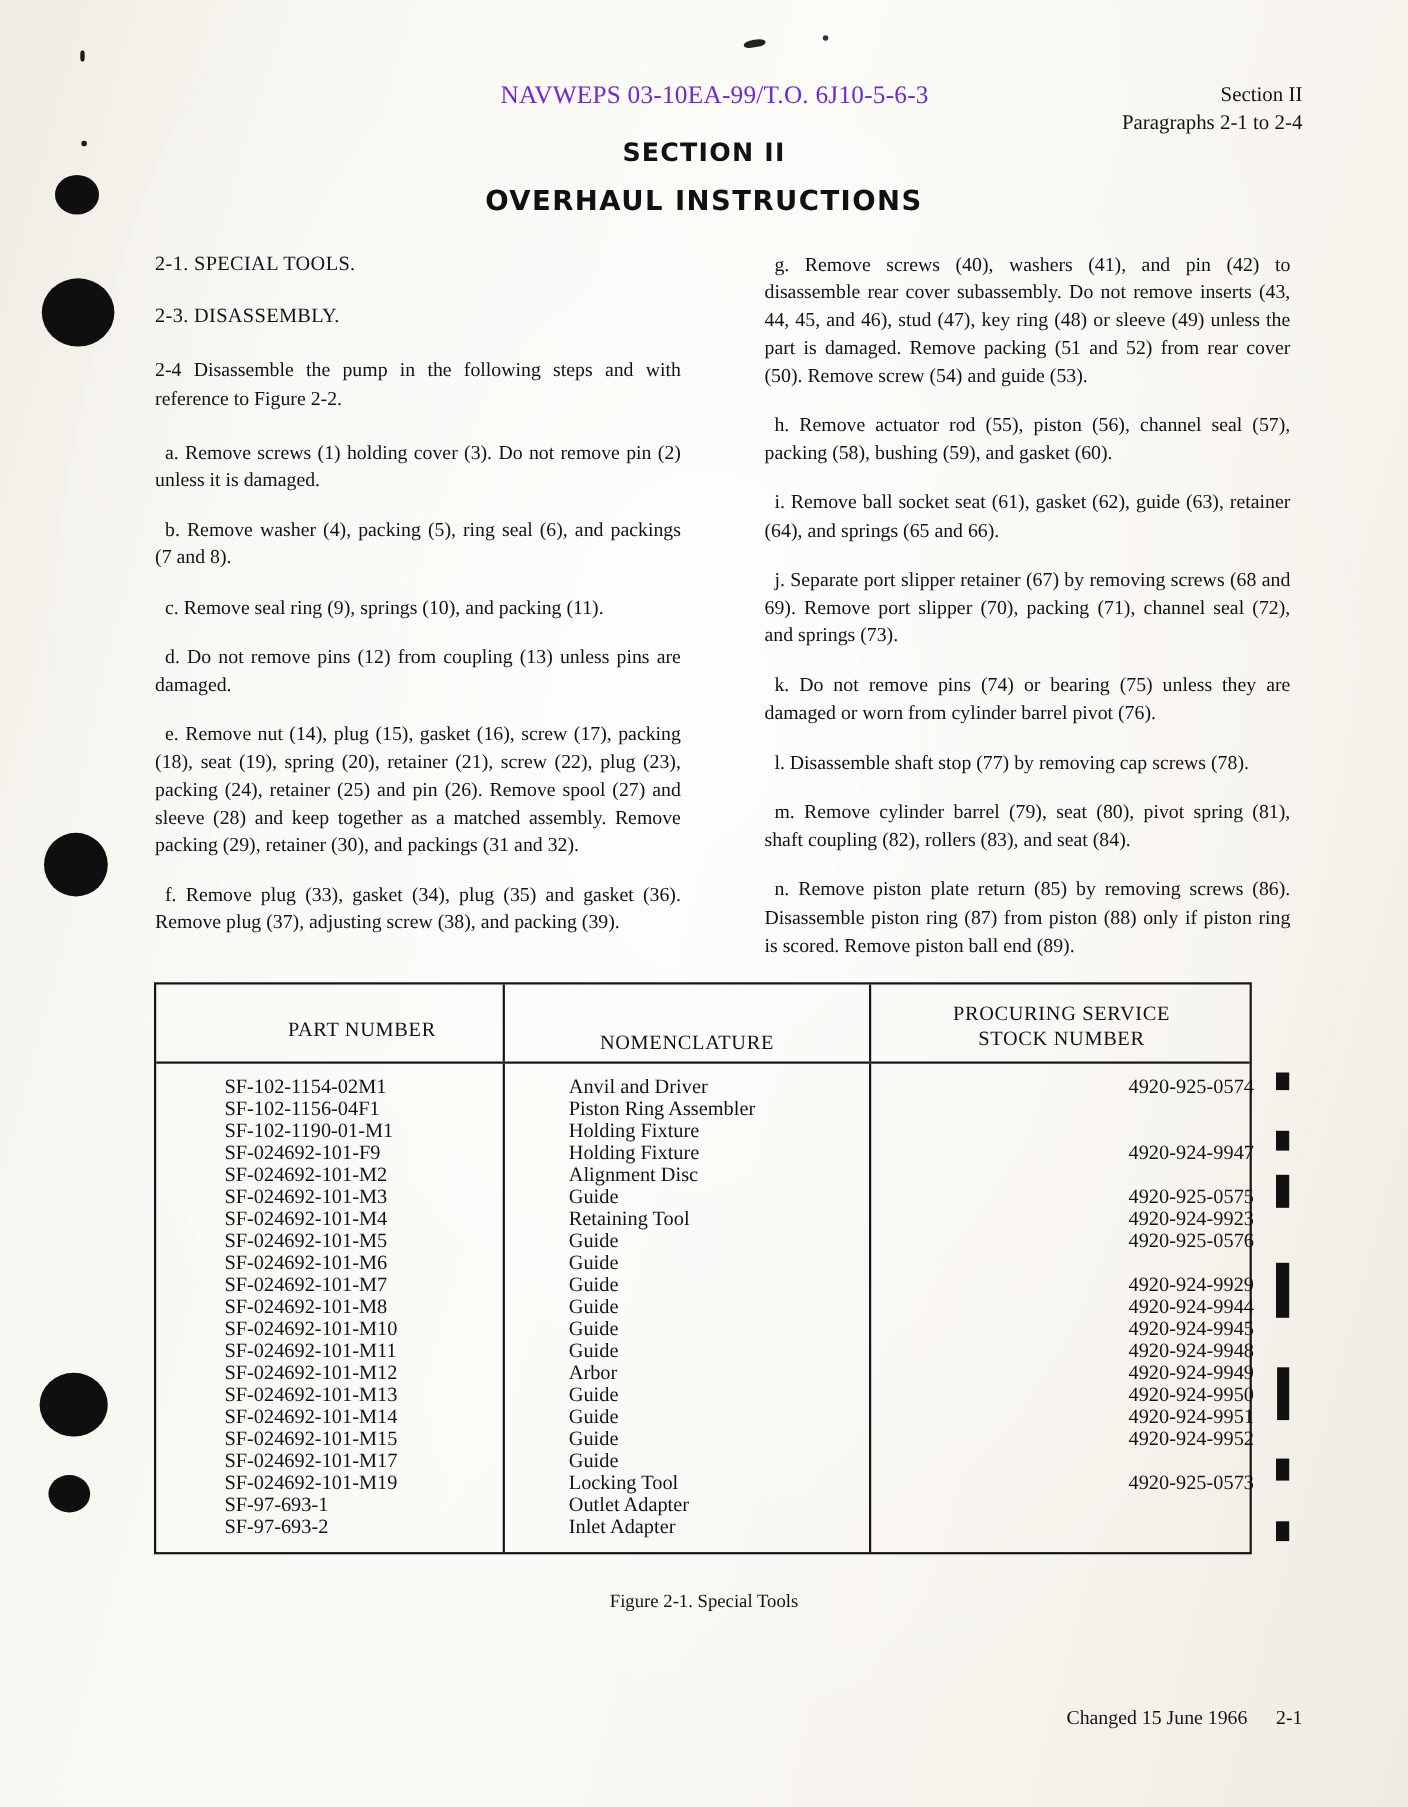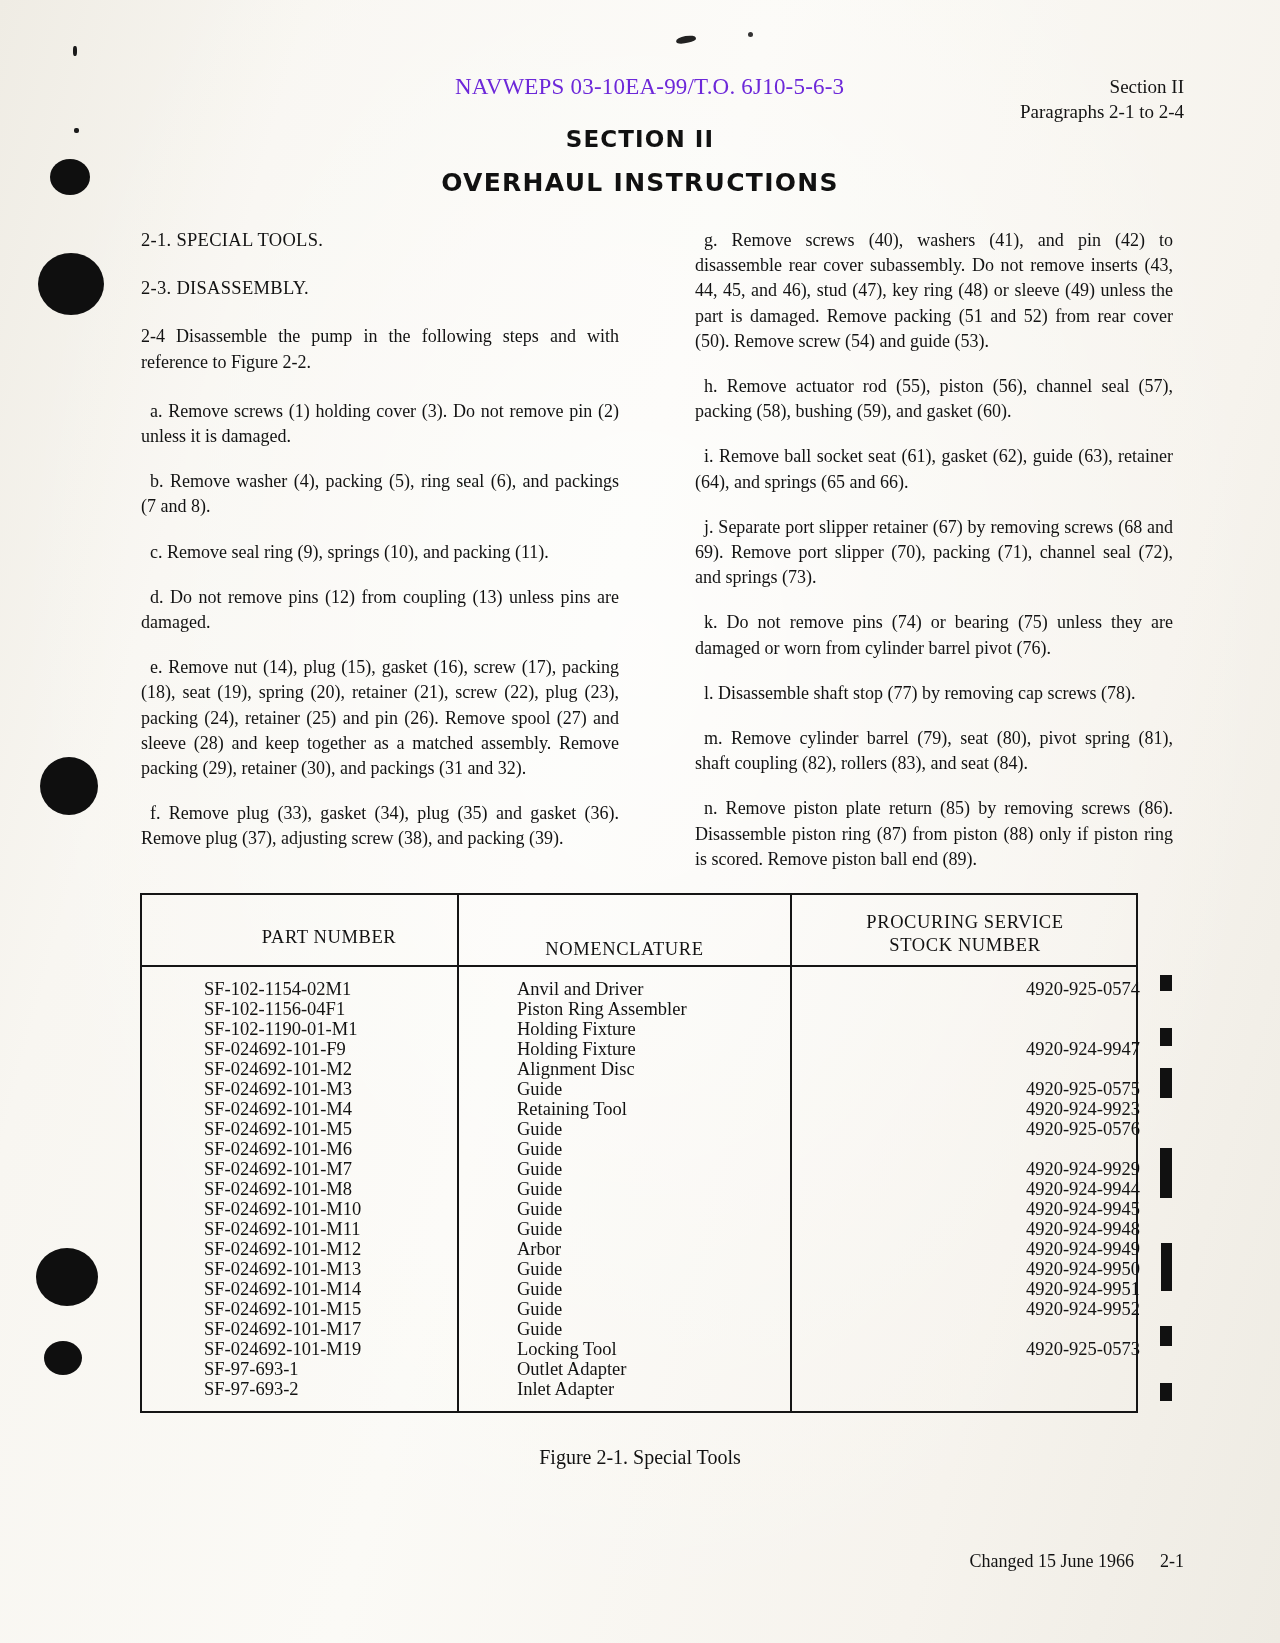--- a/index.html
+++ b/index.html
@@ -197,21 +197,21 @@
   .cell-pn  { position: absolute; left: 62px;  }
   .cell-nom { position: absolute; left: 375px; }
   .cell-sn  { position: absolute; left: 650px; width: 348px; text-align: right; }
 
   .fig-cap {
     position: absolute;
     top: 1446px;
     left: 0;
     right: 0;
     text-align: center;
-    font-size: 20px;
+    font-size: 17px;
     color: #121212;
     z-index: 4;
   }
   .footer {
     position: absolute;
     top: 1551px;
     right: 96px;
     font-size: 18px;
     color: #121212;
     z-index: 4;

